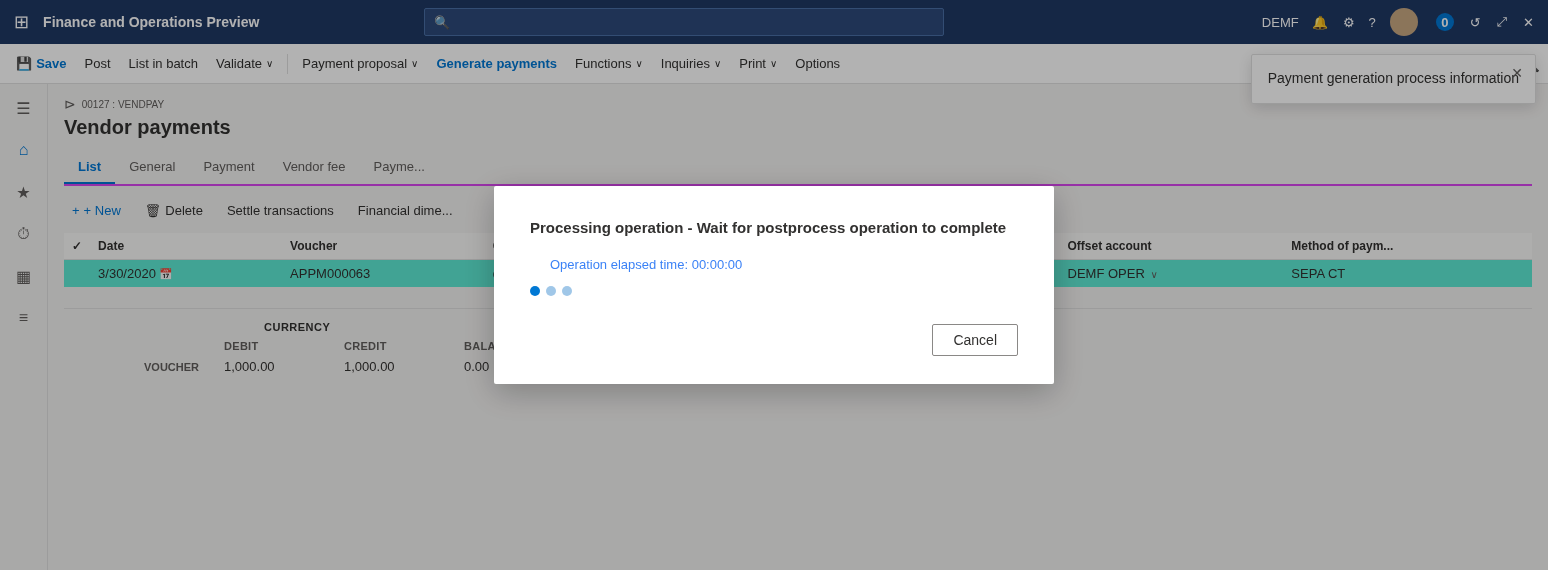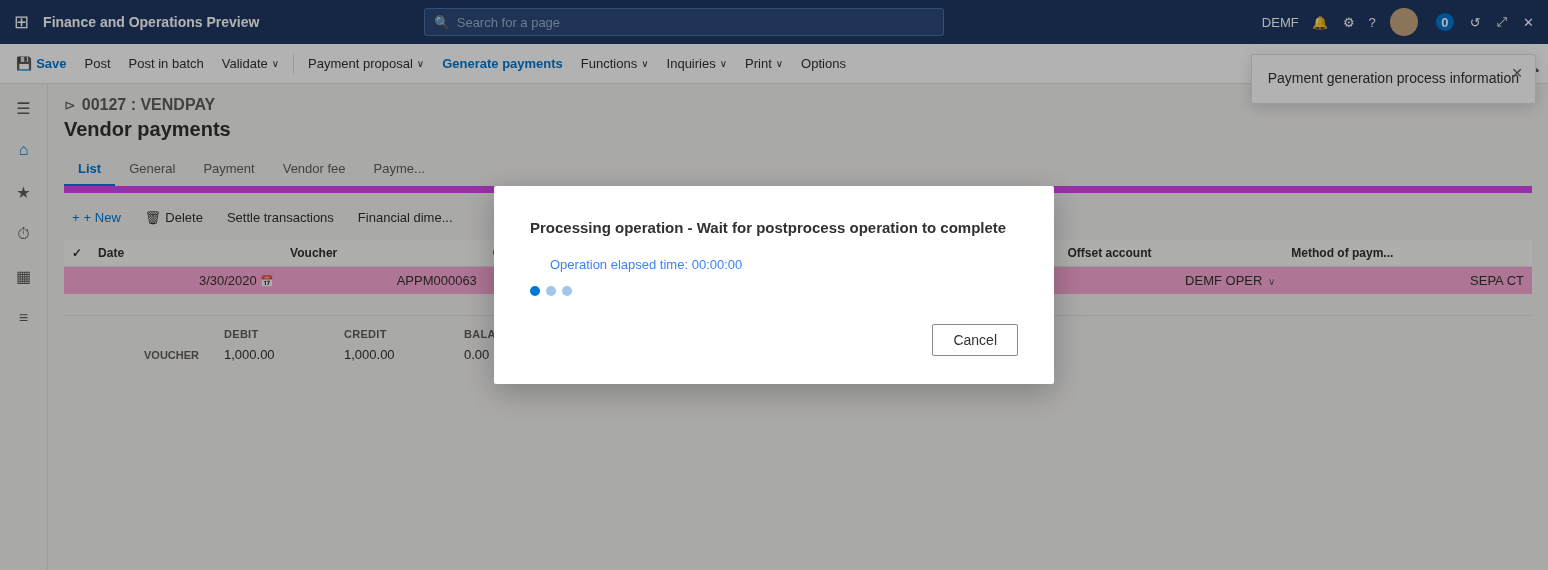--- a/index.html
+++ b/index.html
@@ -65,40 +65,40 @@
     .cmd-search { margin-left: auto; font-size: 16px; color: #605e5c; cursor: pointer; }
 
     
     .layout { display: flex; height: calc(100vh - 84px); }
     .sidebar { width: 48px; background: #f3f2f1; border-right: 1px solid #e0e0e0; display: flex; flex-direction: column; align-items: center; padding-top: 4px; gap: 2px; }
     .sidebar-icon { width: 40px; height: 40px; display: flex; align-items: center; justify-content: center; cursor: pointer; border-radius: 2px; color: #605e5c; font-size: 16px; }
     .sidebar-icon.active { color: #0078d4; }
 
     
     .main { flex: 1; overflow: auto; padding: 12px 16px; position: relative; }
-    .breadcrumb { font-size: 16px; color: #605e5c; margin-bottom: 0; font-weight: bold; }
+    .breadcrumb { font-size: 10px; color: #605e5c; margin-bottom: 0; }
     .page-title { font-size: 20px; font-weight: 600; color: #323130; margin-bottom: 12px; }
 
     
-    .tabs { display: flex; border-bottom: 7px solid #d946ef; margin-bottom: 12px; gap: 0; }
+    .tabs { display: flex; border-bottom: 2px solid #d946ef; margin-bottom: 12px; gap: 0; }
     .tab { padding: 8px 14px; cursor: pointer; color: #605e5c; font-size: 13px; border-bottom: 2px solid transparent; }
     .tab.active { color: #0078d4; border-bottom: 2px solid #0078d4; font-weight: 600; }
 
     
     .action-bar { display: flex; align-items: center; gap: 8px; margin-bottom: 10px; }
     .action-btn { display: flex; align-items: center; gap: 4px; padding: 5px 8px; cursor: pointer; background: none; border: none; color: #323130; font-size: 13px; }
     .action-btn.new-btn { color: #0078d4; }
     .action-btn.delete-btn { color: #323130; }
 
     
     .table-wrap { overflow: auto; }
     table { border-collapse: collapse; width: 100%; min-width: 900px; }
     th { background: #faf9f8; border-bottom: 1px solid #e0e0e0; padding: 6px 8px; text-align: left; font-weight: 600; color: #323130; font-size: 12px; white-space: nowrap; }
     td { border-bottom: 1px solid #f3f2f1; padding: 6px 8px; color: #323130; font-size: 13px; white-space: nowrap; }
-    tr.selected td { background: #f9a8d4; text-align: right; }
+    tr.selected td { background: #5eead4; }
     .row-check { width: 20px; }
 
     
     .summary-section { margin-top: 20px; border-top: 1px solid #e0e0e0; padding-top: 10px; }
     .summary-label { font-size: 11px; font-weight: 600; color: #323130; text-transform: uppercase; letter-spacing: 0.5px; }
     .summary-col { min-width: 120px; font-size: 11px; font-weight: 600; color: #605e5c; text-transform: uppercase; letter-spacing: 0.3px; margin-top: 8px; }
     .summary-val { min-width: 120px; font-size: 13px; color: #323130; }
     .summary-row-label { font-size: 11px; font-weight: 600; color: #605e5c; text-transform: uppercase; width: 80px; }
 
     
@@ -199,21 +199,20 @@
     .win-btn { color: #cdd9e8; font-size: 14px; cursor: pointer; padding: 4px; }
   </style>
 </head>
 <body>
 
 <div class="top-nav">
   <span class="top-nav-grid">⊞</span>
   <span class="top-nav-title">Finance and Operations Preview</span>
   <div class="top-nav-search">
     <span style="color:#9ab1cf;font-size:13px;">🔍</span>
-    <input type="text" placeholder="Search for a page" style="">
   </div>
   <div class="top-nav-right">
     <span class="top-nav-icon" style="color:white;font-size:13px;">DEMF</span>
     <span class="top-nav-icon">🔔</span>
     <span class="top-nav-icon">⚙</span>
     <span class="top-nav-icon">?</span>
     <div class="avatar"></div>
     <div class="win-controls">
       <span class="win-btn">
         <span class="badge">0</span>
@@ -227,21 +226,21 @@
 
 <div class="cmd-bar">
   <button class="cmd-btn primary">
     <span>💾</span>
     <span>Save</span>
   </button>
   <button class="cmd-btn">
     <span>Post</span>
   </button>
   <button class="cmd-btn">
-    <span>Post in batch</span>
+    <span>List in batch</span>
   </button>
   <button class="cmd-btn">
     <span>Validate</span>
     <span class="cmd-chevron">∨</span>
   </button>
   <div class="cmd-separator"></div>
   <button class="cmd-btn">
     <span>Payment proposal</span>
     <span class="cmd-chevron">∨</span>
   </button>
@@ -337,20 +336,30 @@
             <td>SEPA CT</td>
           </tr>
         </tbody>
       </table>
     </div>
 
     <div class="summary-section">
       <div style="display:flex;gap:0;align-items:flex-start;">
         <div style="width:80px;"></div>
         <div style="display:flex;flex-direction:column;gap:4px;flex:1;">
+          <div style="display:flex;gap:0;">
+            <div style="width:120px;"></div>
+            <div style="width:120px;">
+              <span class="summary-label">CURRENCY</span>
+            </div>
+            <div style="width:260px;"></div>
+            <div>
+              <span class="summary-label">REPORTING CURRENCY</span>
+            </div>
+          </div>
           <div style="display:flex;gap:0;align-items:center;">
             <div style="width:80px;"></div>
             <div style="width:120px;">
               <span class="summary-col">DEBIT</span>
             </div>
             <div style="width:120px;">
               <span class="summary-col">CREDIT</span>
             </div>
             <div style="width:100px;">
               <span class="summary-col">BALANCE</span>

